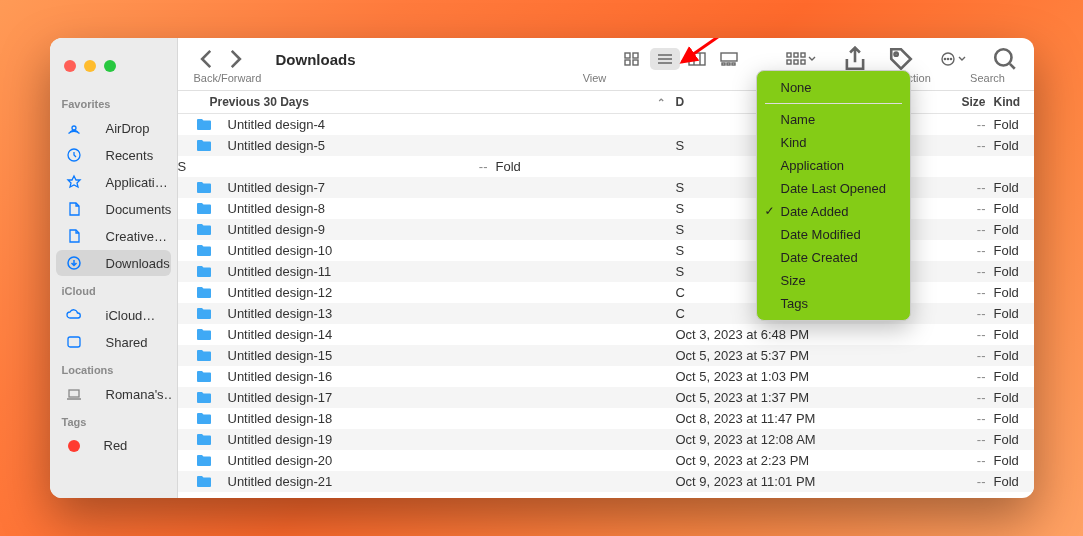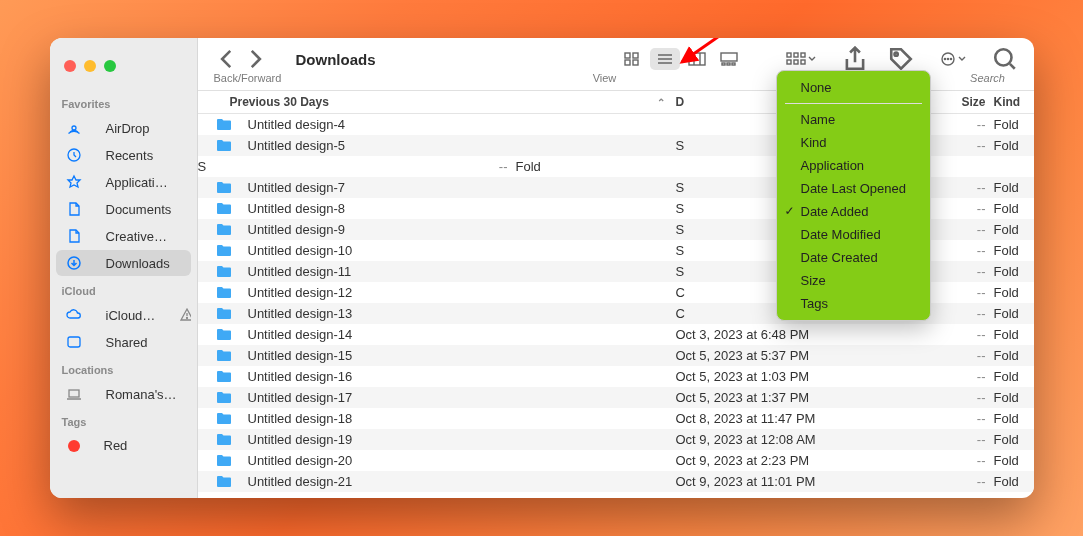--- a/index.html
+++ b/index.html
@@ -15,21 +15,21 @@
   position: relative;
   width: 984px; height: 460px;
   background: #fff;
   border-radius: 12px;
   box-shadow: 0 20px 50px rgba(0,0,0,0.35);
   display: flex;
   overflow: hidden;
 }
 
 .sidebar {
-  width: 148px; flex-shrink: 0;
+  width: 128px; flex-shrink: 0;
   background: #ececec;
   border-right: 1px solid #d8d8d8;
   padding-top: 8px;
 }
 .traffic { display: flex; gap: 8px; padding: 14px 0 18px 14px; }
 .dot { width: 12px; height: 12px; border-radius: 50%; }
 .dot.red { background:#ff5f57; } .dot.yellow { background:#febc2e; } .dot.green { background:#28c840; }
 .sb-section { font-size: 11px; color:#8a8a8a; font-weight:600; padding: 8px 12px 4px; }
 .sb-item { display:flex; align-items:center; gap:24px; padding: 5px 10px; margin: 1px 6px; border-radius:6px; cursor:default; font-size:13px; color:#333; white-space:nowrap; overflow:hidden; text-overflow:ellipsis; }
 .sb-item.sel { background:#d6d6d6; }
@@ -46,21 +46,21 @@
 .title { font-size:15px; font-weight:600; color:#2b2b2b; margin-left:20px; }
 .view-group { display:flex; gap:2px; margin-left:auto; }
 .tb-btn { width:30px; height:22px; display:flex; align-items:center; justify-content:center; border-radius:5px; }
 .tb-btn.active { background:#e4e4e4; }
 .group-btn { display:flex; align-items:center; gap:2px; padding:2px 6px; border-radius:5px; }
 .tb-right { display:flex; gap:20px; margin-left:28px; align-items:center; }
 .tb-labels { display:flex; font-size:11px; color:#7a7a7a; padding:2px 16px 6px; border-bottom:1px solid #e0e0e0; }
 .lbl-nav { width:65px; }
 .lbl-view { flex:1; text-align:center; margin-left:240px; }
 .lbl-action { width:60px; text-align:center; margin-left:195px;}
-.lbl-search { width:60px; text-align:center; margin-left:12px;font-style:italic;}
+.lbl-search { width:60px; text-align:center; margin-left:12px;}
 
 
 .col-head { display:flex; font-size:12px; color:#444; padding: 4px 0; border-bottom:1px solid #e4e4e4; font-weight:600; }
 .col-name { flex:1; padding-left:32px; display:flex; align-items:center; }
 .col-date { width:230px; }
 .col-size { width:80px; text-align:right; }
 .col-kind { width:48px; padding-left:8px; overflow:hidden; }
 .sort-chev { margin-left:auto; margin-right:10px; color:#888; font-size:10px; }
 
 

